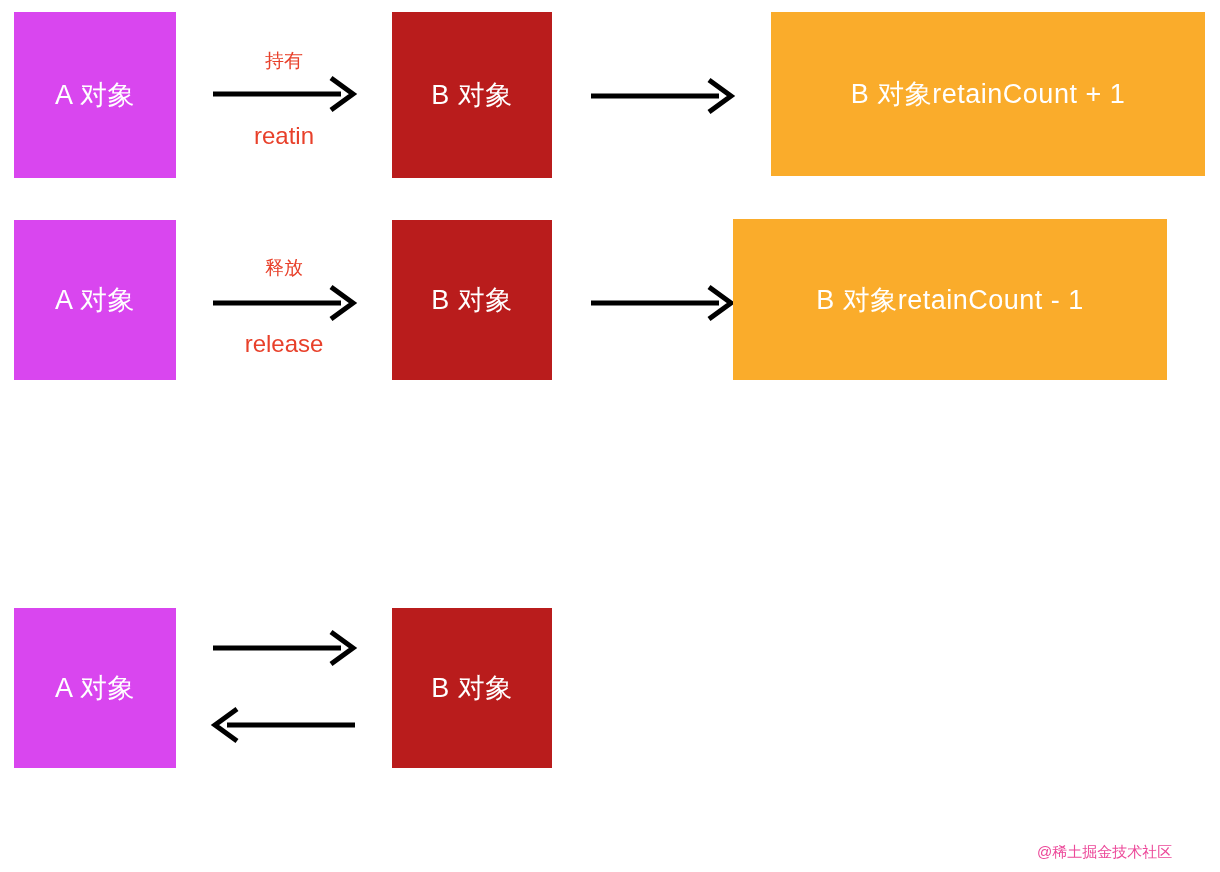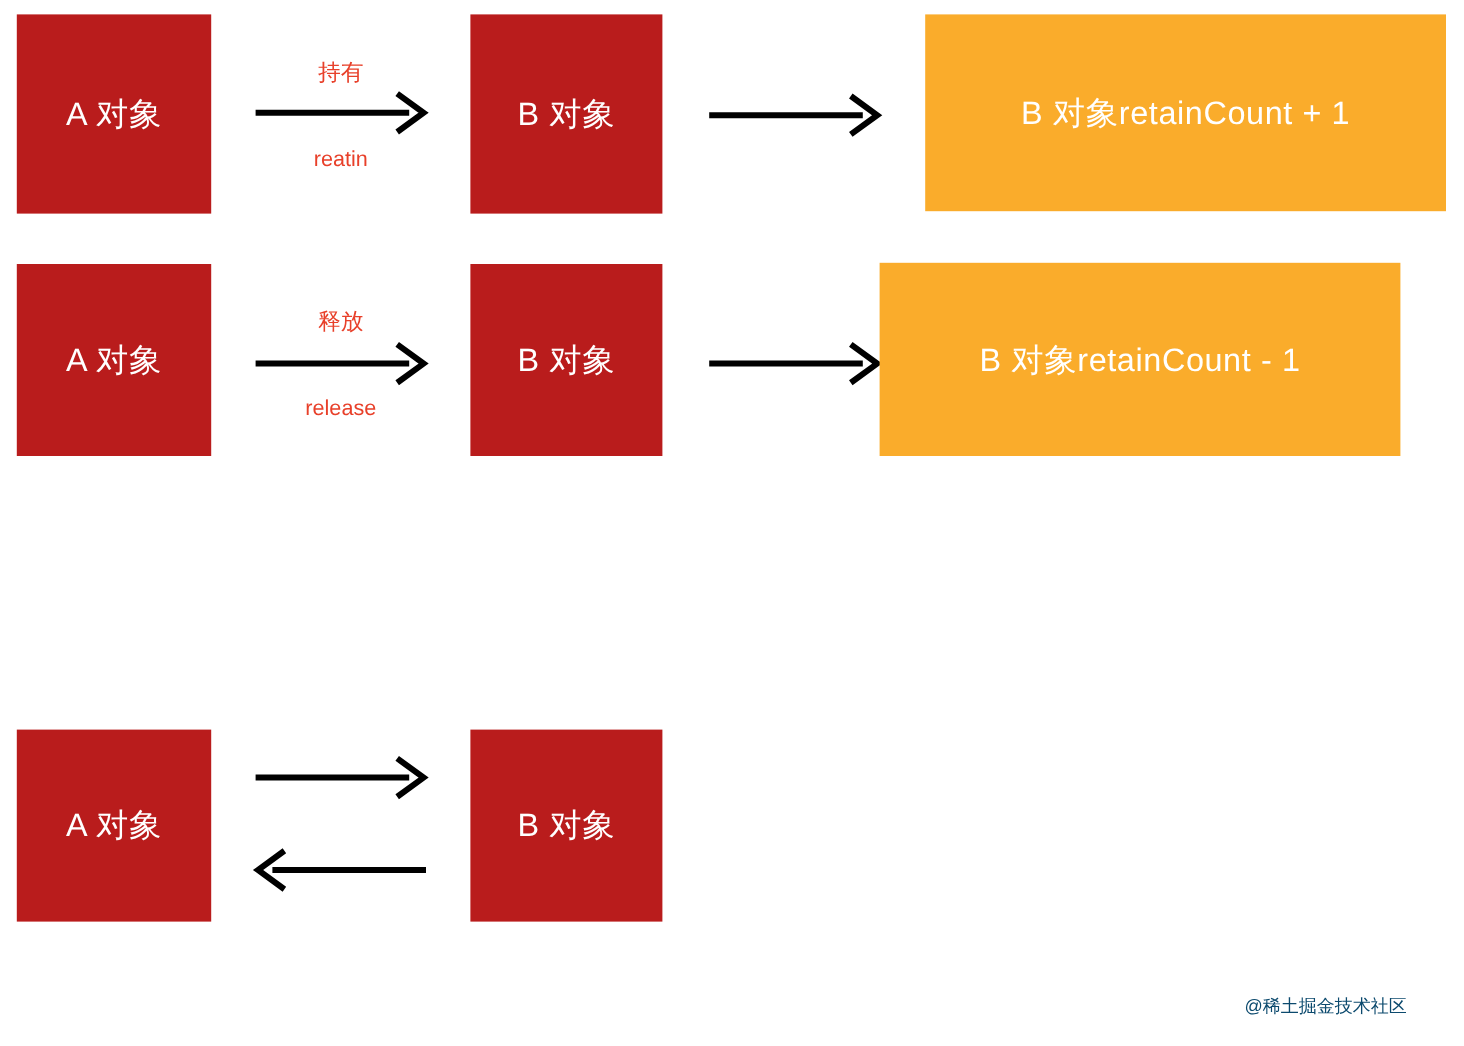--- a/index.html
+++ b/index.html
@@ -26,21 +26,21 @@
     align-items: center;
     justify-content: center;
     color: #ffffff;
     font-family: "Liberation Sans", sans-serif;
     font-weight: 400;
     letter-spacing: 0.5px;
     white-space: nowrap;
     box-sizing: border-box;
   }
   .box-a {
-    background: #b91c1c;
+    background: #d946ef;
     font-size: 27px;
   }
   .box-b {
     background: #b91c1c;
     font-size: 27px;
   }
   .box-c {
     background: #faac2b;
     font-size: 27px;
   }
@@ -55,38 +55,39 @@
     position: absolute;
     color: #e8402a;
     font-family: "Liberation Sans", sans-serif;
     white-space: nowrap;
     text-align: center;
   }
   .edge-label.cn {
     font-size: 19px;
   }
   .edge-label.en {
-    font-size: 18px;
+    font-size: 24px;
   }
   .caption {
     position: absolute;
     color: #ef3f2b;
     font-family: "Liberation Sans", sans-serif;
     font-size: 17.5px;
     line-height: 30px;
     white-space: pre-line;
     letter-spacing: 0.2px;
   }
   .watermark {
     position: absolute;
-    color: #0c4a6e;
+    color: #ec4899;
     font-family: "Liberation Sans", sans-serif;
     font-size: 15px;
     white-space: nowrap;
     user-select: none;
+    margin-top: 14px;
   }
 </style>
 </head>
 <body>
 
 <div id="canvas">
 
   <div class="box box-a" style="left:14px; top:12px; width:162px; height:166px;">
     <span>A 对象</span>
   </div>

